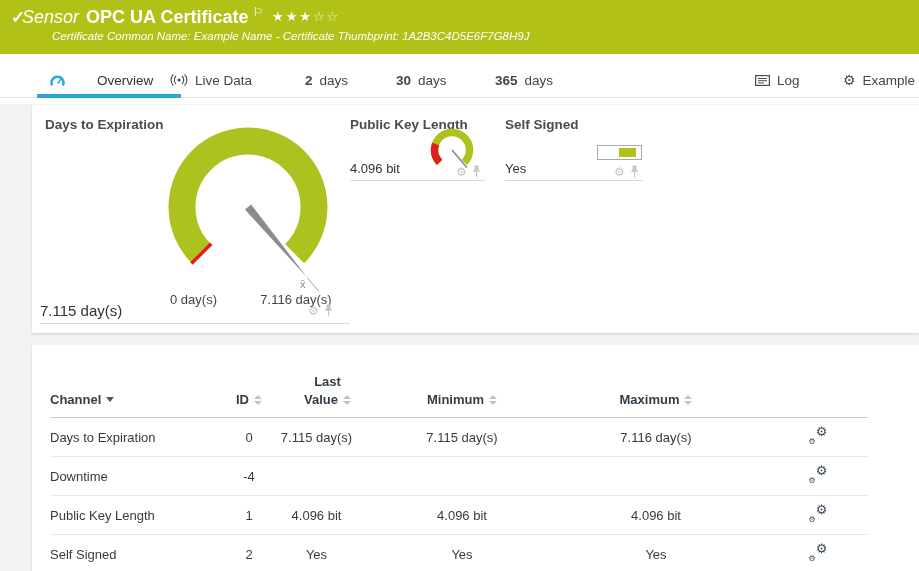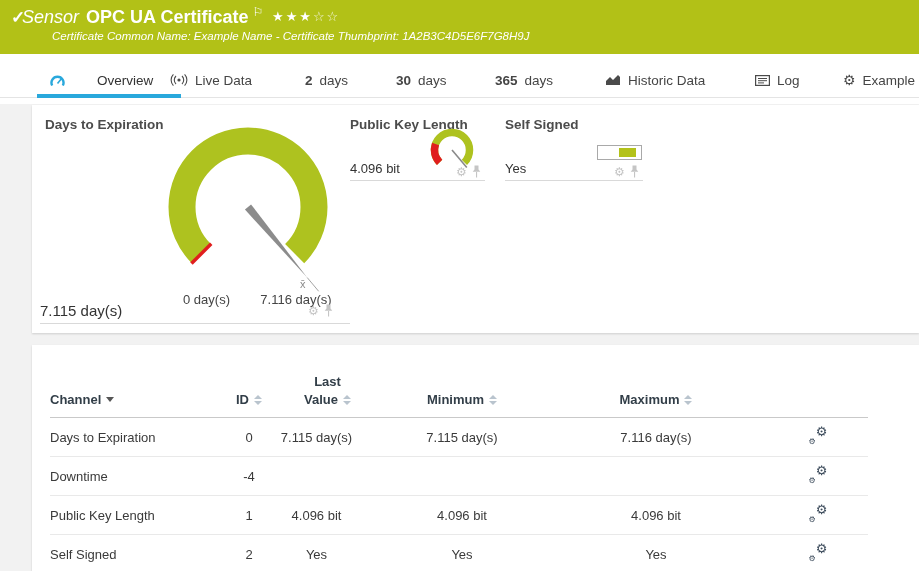--- a/index.html
+++ b/index.html
@@ -135,28 +135,20 @@
     <span>days</span>
   </div>
   <div class="tab" style="left:396px">
     <span class="num">30</span>
     <span>days</span>
   </div>
   <div class="tab" style="left:495px">
     <span class="num">365</span>
     <span>days</span>
   </div>
-  <div class="tab" style="left:605px">
-    <span class="tab-icon">
-      <svg width="16" height="12" viewBox="0 0 16 12">
-          <path d="M1 11 L1 7 L5 3 L8 6 L13 1 L15 3 L15 11 Z" fill="#4a4a4a"></path>
-        </svg>
-    </span>
-    <span>Historic Data</span>
-  </div>
   <div class="tab" style="left:755px">
     <span class="tab-icon">
       <svg width="15" height="11" viewBox="0 0 15 11">
           <rect x="0.6" y="0.6" width="13.8" height="9.8" fill="none" stroke="#4a4a4a" stroke-width="1.2"></rect>
           <path d="M3 3.5 h9 M3 5.7 h9 M3 7.9 h6" stroke="#4a4a4a" stroke-width="1"></path>
         </svg>
     </span>
     <span>Log</span>
   </div>
   <div class="tab" style="left:843px">
@@ -168,21 +160,21 @@
 <div class="panel" id="panel-gauges">
 
   <div class="section-title" style="left:13px; top:12px">Days to Expiration</div>
   <svg width="210" height="200" viewBox="0 0 210 200" style="position:absolute; left:111px; top:5px">
     <path d="M58.33 143.67 A66 66 0 1 1 151.67 143.67" fill="none" stroke="#aec21f" stroke-width="27"></path>
     <line x1="68.23" y1="133.77" x2="48.43" y2="153.57" stroke="#e01e1e" stroke-width="3.5"></line>
     <polygon points="101.94,99.57 108.06,94.43 164.14,167.47" fill="#8c8c8c"></polygon>
     <line x1="164.14" y1="167.47" x2="175.7" y2="181.3" stroke="#a5a5a5" stroke-width="1"></line>
   </svg>
   <div class="mean-marker">x̄</div>
-  <div class="scale-label" style="left:138px; top:187px; text-align:right; width:60px">0 day(s)</div>
+  <div class="scale-label" style="left:138px; top:187px; text-align:left; width:60px">0 day(s)</div>
   <div class="scale-label" style="left:219px; top:187px; text-align:center; width:90px">7.116 day(s)</div>
   <div class="gauge-big-value">7.115 day(s)</div>
   <div class="mini-icons" style="left:276px; top:199px">
     <span class="gear-glyph">⚙</span>
     <span>
       <svg width="9" height="13" viewBox="0 0 9 13">
           <path d="M2.5 0.5 h4 v4 l1.8 2.2 h-7.6 L2.5 4.5 Z" fill="#c5c5c5"></path>
           <rect x="4" y="7" width="1.1" height="5.5" fill="#c5c5c5"></rect>
         </svg>
     </span>

